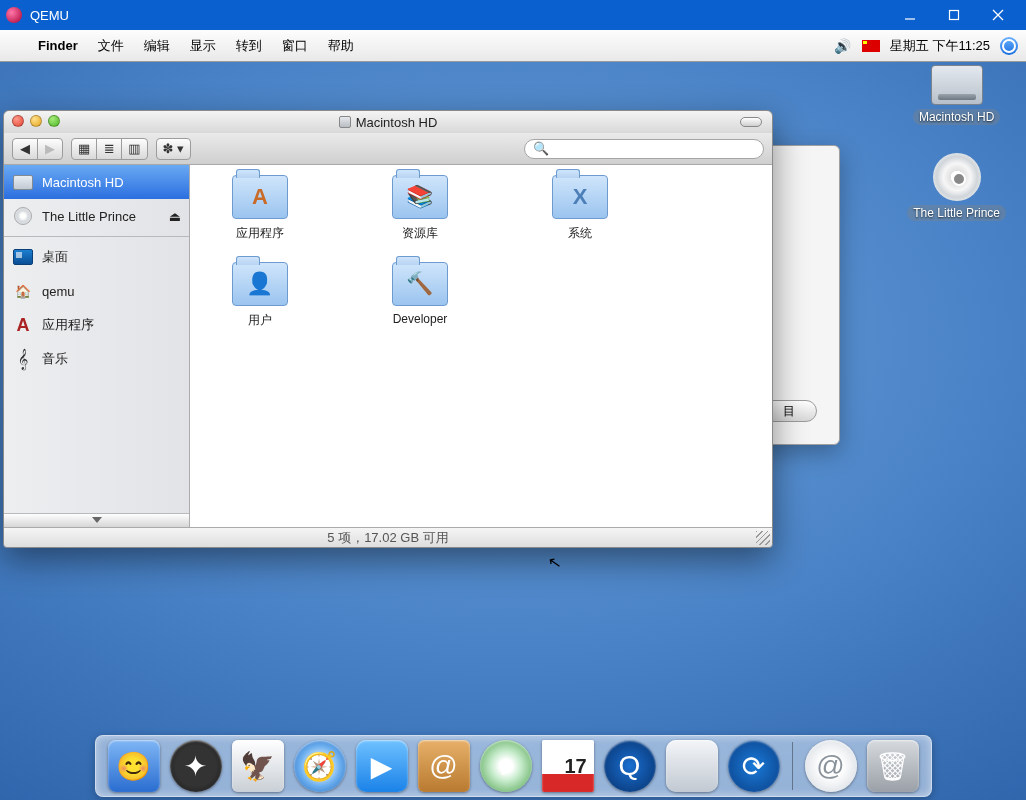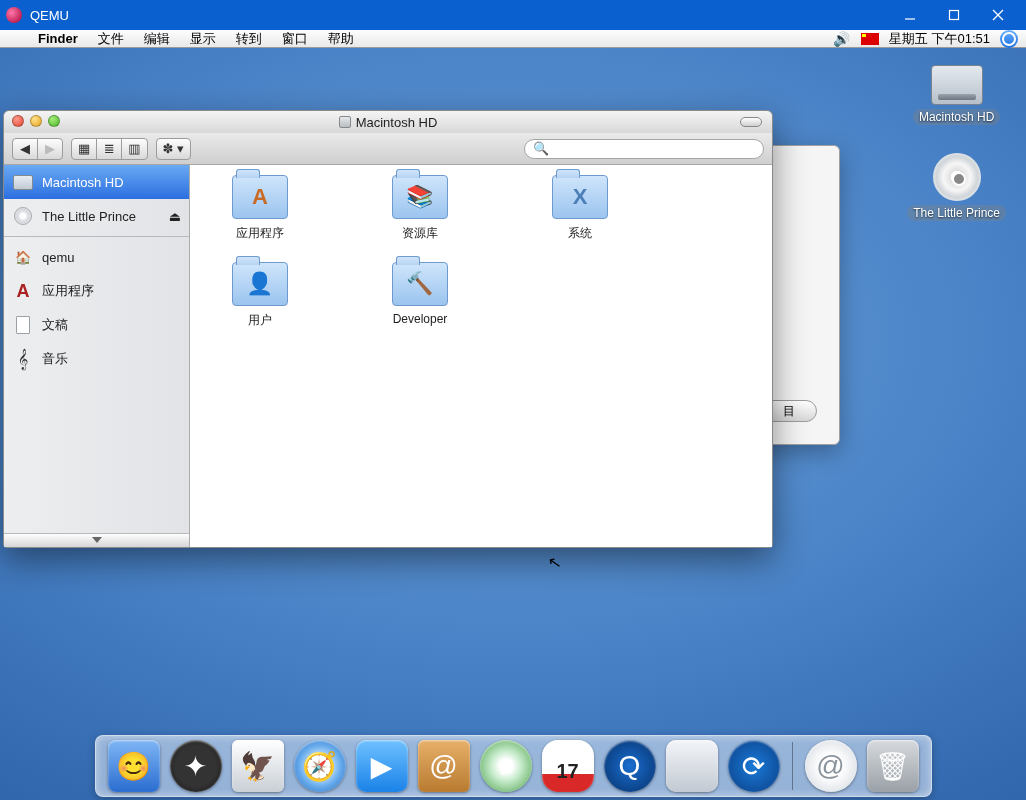--- a/index.html
+++ b/index.html
@@ -3,21 +3,21 @@
 <meta charset="utf-8">
 <style>
 *{box-sizing:border-box;margin:0;padding:0;font-family:"Lucida Grande","Microsoft YaHei",sans-serif;font-size:13px;-webkit-font-smoothing:antialiased}
 body{width:1026px;height:800px;overflow:hidden;background:#2a68b0}
 .qemu-titlebar{height:30px;background:#0a60cf;display:flex;align-items:center;padding:0 6px;color:#fff}
 .qemu-titlebar .q-icon{width:16px;height:16px;border-radius:50%;background:radial-gradient(circle at 35% 35%,#f7a,#a03);margin-right:8px}
 .qemu-titlebar .q-title{flex:1}
 .qemu-titlebar .winbtn{width:44px;height:30px;display:flex;align-items:center;justify-content:center;color:#fff}
 .qemu-titlebar svg{stroke:#fff;fill:none}
 .desktop{position:relative;width:1026px;height:770px;background:radial-gradient(1400px 900px at 50% 40%,#6aa1dc 0%,#4982c6 35%,#2a5fa6 70%,#16437d 100%)}
-.menubar{height:18px;background:linear-gradient(#fdfdfd,#e9e9e9);border-bottom:1px solid #9b9b9b;display:flex;align-items:center;padding:0 8px;font-size:13px;color:#000}
+.menubar{height:32px;background:linear-gradient(#fdfdfd,#e9e9e9);border-bottom:1px solid #9b9b9b;display:flex;align-items:center;padding:0 8px;font-size:13px;color:#000}
 .menubar .apple{font-size:15px;color:#3b74d4;padding:0 10px}
 .menubar .app-name{font-weight:bold;padding:0 10px}
 .menubar .menu-item{padding:0 10px}
 .menubar .spacer{flex:1}
 .menubar .tray{display:flex;align-items:center;gap:10px;color:#000}
 .menubar .tray .flag{width:18px;height:12px;background:#d00;position:relative}
 .menubar .tray .flag::after{content:"";position:absolute;left:1px;top:1px;width:4px;height:3px;background:#ff0}
 .menubar .spotlight{width:18px;height:18px;border-radius:50%;background:linear-gradient(#6ab0ff,#1a6fe0);display:flex;align-items:center;justify-content:center}
 .menubar .spotlight::after{content:"";width:10px;height:10px;border:2px solid #fff;border-radius:50%}
 .clock{font-size:13px}
@@ -80,21 +80,21 @@
 .dock .dock-item{width:56px;height:56px;display:flex;align-items:center;justify-content:center;position:relative}
 .dock .dock-sep{width:1px;height:48px;background:rgba(0,0,0,.35);margin:0 4px}
 .dock-icon{width:52px;height:52px;border-radius:8px;display:flex;align-items:center;justify-content:center;font-size:28px;color:#fff;box-shadow:inset 0 1px 2px rgba(255,255,255,.6),0 1px 3px rgba(0,0,0,.4)}
 .di-finder{background:linear-gradient(#7fb6f5,#2a6dd0)}
 .di-dash{background:radial-gradient(circle,#333 55%,#111);border-radius:50%}
 .di-mail{background:linear-gradient(#fff,#c9cfd6);border-radius:6px}
 .di-safari{background:radial-gradient(circle,#dff0ff 20%,#6baeee 55%,#1a60b8);border-radius:50%}
 .di-ichat{background:linear-gradient(#6fc1ff,#1a82e8);border-radius:10px}
 .di-address{background:linear-gradient(#e7b06a,#b87a2f);border-radius:6px}
 .di-itunes{background:radial-gradient(circle,#fff 18%,#c8eccd 40%,#6eb56e 80%);border-radius:50%}
-.di-ical{background:linear-gradient(#fff 65%,#d82828 65%);border-radius:16px;color:#222;flex-direction:column;font-size:10px}
+.di-ical{background:linear-gradient(#fff 65%,#d82828 65%);border-radius:2px;color:#222;flex-direction:row;font-size:10px}
 .di-ical b{font-size:20px;color:#222}
 .di-qt{background:radial-gradient(circle,#1a6ed0,#06306a);border-radius:50%}
 .di-pref{background:linear-gradient(#f3f5f8,#c2c9d2);border-radius:10px;color:#6b7580}
 .di-update{background:radial-gradient(circle,#1a7ad8,#0a3e85);border-radius:50%}
 .di-site{background:radial-gradient(circle,#fff 30%,#cfd5dc);border-radius:50%;color:#8b939c}
 .di-trash{background:linear-gradient(#d6dade,#9aa0a7);border-radius:8px}
 .cursor{position:absolute;left:548px;top:523px;font-size:16px;color:#000;transform:rotate(-10deg)}
 .tri{width:0;height:0;border-left:5px solid transparent;border-right:5px solid transparent;border-bottom:6px solid #666}
 </style>
 </head>
@@ -129,21 +129,21 @@
     <span class="menu-item">文件</span>
     <span class="menu-item">编辑</span>
     <span class="menu-item">显示</span>
     <span class="menu-item">转到</span>
     <span class="menu-item">窗口</span>
     <span class="menu-item">帮助</span>
     <span class="spacer"></span>
     <div class="tray">
       <span style="font-size:14px">🔊</span>
       <span class="flag"></span>
-      <span class="clock">星期五 下午01:51</span>
+      <span class="clock">星期五 下午11:25</span>
       <span class="spotlight"></span>
     </div>
   </div>
 
   <div class="desk-icons">
     <div class="desk-icon">
       <div class="hd"></div>
       <div class="label">Macintosh HD</div>
     </div>
     <div class="desk-icon">
@@ -196,32 +196,32 @@
         </div>
         <div class="sb-item">
           <span class="ic">
               <span class="ic-cd"></span>
             </span>
           <span>The Little Prince</span>
           <span class="eject">⏏</span>
         </div>
         <div class="sb-sep"></div>
         <div class="sb-item">
+          <span class="ic">
+              <span class="ic-desktop"></span>
+            </span>
+          <span>桌面</span>
+        </div>
+        <div class="sb-item">
           <span class="ic ic-home">🏠</span>
           <span>qemu</span>
         </div>
         <div class="sb-item">
           <span class="ic ic-apps" style="font-weight:bold;font-size:18px;color:#a22">A</span>
           <span>应用程序</span>
-        </div>
-        <div class="sb-item">
-          <span class="ic">
-              <span class="ic-doc"></span>
-            </span>
-          <span>文稿</span>
         </div>
         <div class="sb-item">
           <span class="ic ic-music">𝄞</span>
           <span>音乐</span>
         </div>
         <div style="flex:1"></div>
         <div class="sb-scrollhint">
             <div class="tri" style="transform:rotate(180deg);margin-top:3px"></div>
           </div>
       </div>
@@ -253,20 +253,24 @@
         </div>
         <div class="folder-item">
           <div class="folder-icon">
               <div class="glyph">🔨</div>
             </div>
           <div class="folder-label">Developer</div>
         </div>
       </div>
     </div>
 
+    <div class="fw-status">
+      <span>5 项，17.02 GB 可用</span>
+      <div class="resize-grip"></div>
+    </div>
   </div>
 
   <div class="cursor">↖</div>
 
   <div class="dock-wrap">
     <div class="dock">
       <div class="dock-item">
           <div class="dock-icon di-finder">😊</div>
         </div>
       <div class="dock-item">

